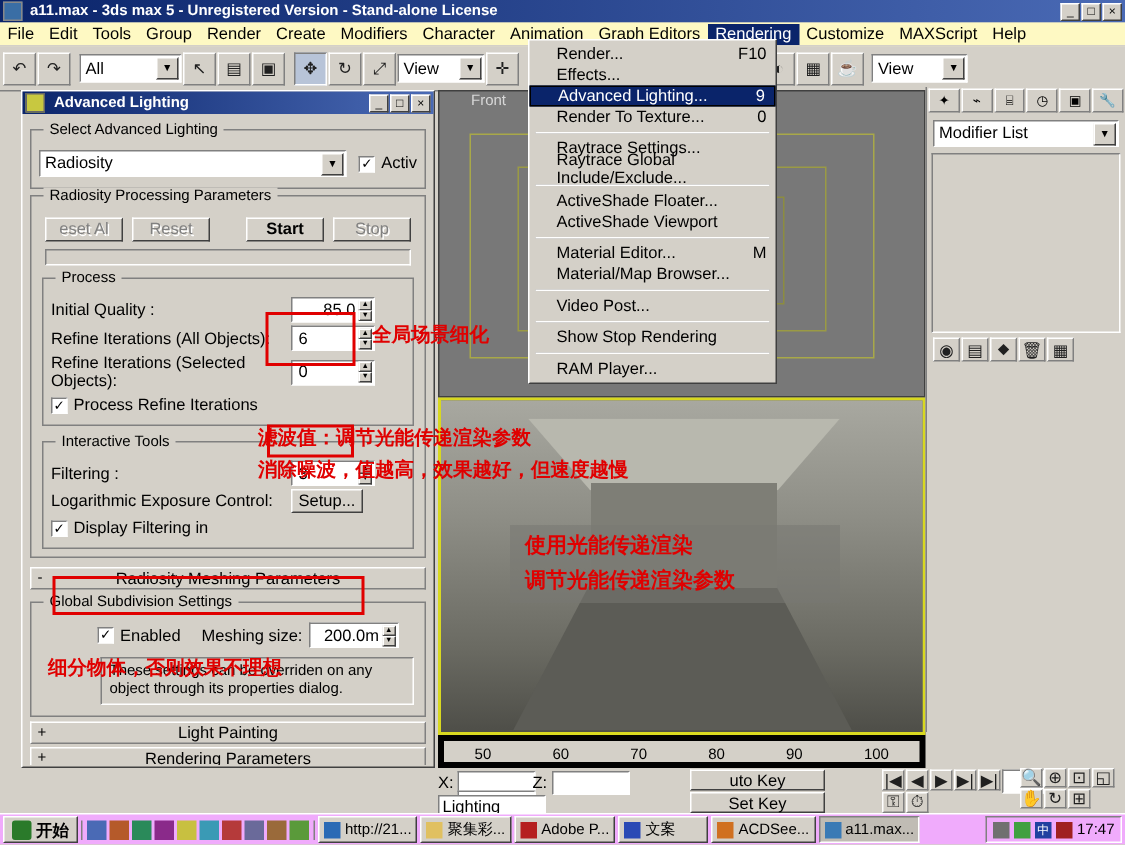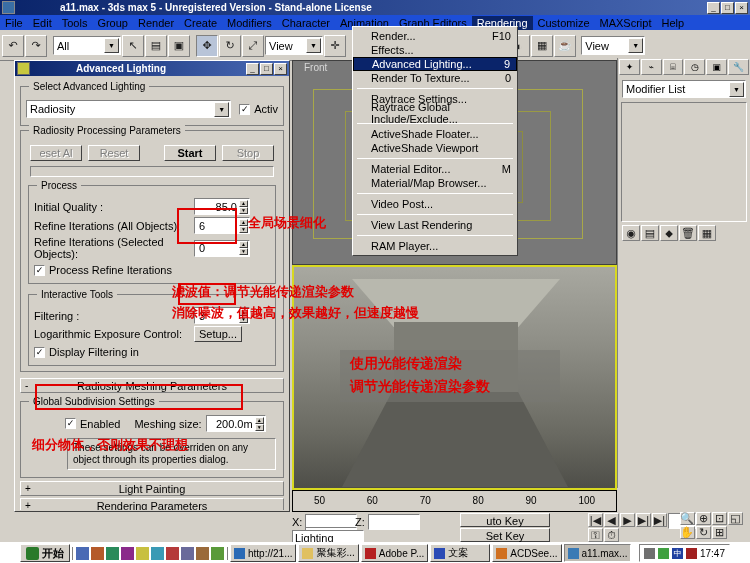--- a/index.html
+++ b/index.html
@@ -12,31 +12,30 @@
     color:#000;
     -webkit-font-smoothing:none;
   }
   #root { position:relative; width:750px; height:563px; background:#d4d0c8; }
 
   
   .titlebar {
     height:15px; background:linear-gradient(90deg,#0a246a,#4a6ab5);
     color:#fff; font-size:10px; display:flex; align-items:center;
     padding:0 2px;
-    gap:40px;
   }
   .titlebar .tb-title { flex:1; font-weight:bold; padding-left:3px; }
   .tb-btns { display:flex; gap:1px; }
   .tb-btn {
     width:13px; height:12px; background:#d4d0c8; border:1px solid #fff;
     border-right-color:#404040; border-bottom-color:#404040;
     font-size:8px; line-height:10px; text-align:center; color:#000;
   }
   .menubar {
-    height:16px; background:#1d4ed8; display:flex; align-items:center;
+    height:16px; background:#fef9c3; display:flex; align-items:center;
     font-size:11px; border-bottom:1px solid #d4d0c8;
   }
   .menubar .mi { padding:1px 5px; }
   .menubar .mi.active { background:#0a246a; color:#fff; }
 
   .toolbar {
     height:30px; background:#d4d0c8; display:flex; align-items:center;
     padding:1px 2px; gap:1px; border-bottom:1px solid #808080;
   }
   .tbtn {
@@ -58,21 +57,21 @@
     background:#d4d0c8; border:1px solid #fff;
     border-right-color:#404040; border-bottom-color:#404040;
     display:flex; align-items:center; justify-content:center; font-size:7px;
   }
 
   
   #viewport-area { position:absolute; left:292px; top:60px; width:325px; height:430px; background:#808080; }
   .vp {
     position:absolute; background:#6e6e6e; border:1px solid #404040;
   }
-  .vp-label { position:absolute; left:11px; top:1px; color:#d8d8d8; font-size:10px; }
+  .vp-label { position:absolute; left:21px; top:1px; color:#d8d8d8; font-size:10px; }
 
   
   #cmd-panel { position:absolute; left:617px; top:58px; width:133px; height:430px; background:#d4d0c8; border-left:1px solid #808080;}
   .cp-tabs { display:flex; height:18px; padding:1px; gap:1px; }
   .cp-tab { flex:1; background:#d4d0c8; border:1px solid #fff; border-right-color:#808080; border-bottom-color:#808080; font-size:9px; display:flex; align-items:center; justify-content:center; }
   .panel-box { margin:3px; border:1px solid #808080; border-right-color:#fff; border-bottom-color:#fff; background:#d4d0c8; }
 
   
   #adv-dialog {
     position:absolute; left:14px; top:60px; width:276px; height:452px;
@@ -129,29 +128,29 @@
   #render-menu {
     position:absolute; left:352px; top:26px; width:166px;
     background:#d4d0c8; border:1px solid #fff;
     border-right-color:#404040; border-bottom-color:#404040;
     padding:2px 0; z-index:40; font-size:11px;
   }
   #render-menu .mitem { height:14px; display:flex; align-items:center; padding:0 4px 0 18px; position:relative; }
   #render-menu .mitem .sc { position:absolute; right:6px; }
   #render-menu .mitem.sel { background:#0a246a; color:#fff; border:1px solid #000; }
   #render-menu .msep { height:1px; background:#808080; margin:3px 4px; border-bottom:1px solid #fff; }
-  .trackbar { position:absolute; left:292px; top:490px; width:325px; height:22px; background:#d4d0c8; border:1px solid #000000; }
+  .trackbar { position:absolute; left:292px; top:490px; width:325px; height:22px; background:#d4d0c8; border:4px solid #000000; }
   .statusbar { position:absolute; left:0; top:512px; width:750px; height:30px; }
   .field { background:#fff; border:1px solid #808080; border-right-color:#fff; border-bottom-color:#fff; height:16px; font-size:11px; padding:1px 2px; }
 
   
   #taskbar {
     position:absolute; left:0; top:542px; width:750px; height:21px;
-    background:#ffffff; border-top:1px solid #fff; display:flex; align-items:center; gap:2px;
-    padding:0 20px;
+    background:#f0abfc; border-top:1px solid #fff; display:flex; align-items:center; gap:2px;
+    padding:0 2px;
   }
   .start {
     height:18px; background:#d4d0c8; border:1px solid #fff;
     border-right-color:#404040; border-bottom-color:#404040;
     display:flex; align-items:center; gap:3px; padding:0 5px; font-size:11px; font-weight:bold;
   }
   .taskitem {
     height:18px; min-width:60px; max-width:78px; background:#d4d0c8;
     border:1px solid #fff; border-right-color:#404040; border-bottom-color:#404040;
     display:flex; align-items:center; gap:3px; padding:0 3px; font-size:10px;
@@ -461,21 +460,21 @@
     </div>
     <div class="mitem">
       <span>Material/Map Browser...</span>
     </div>
     <div class="msep"></div>
     <div class="mitem">
       <span>Video Post...</span>
     </div>
     <div class="msep"></div>
     <div class="mitem">
-      <span>View Last Rendering</span>
+      <span>Show Stop Rendering</span>
     </div>
     <div class="msep"></div>
     <div class="mitem">
       <span>RAM Player...</span>
     </div>
   </div>
 
   <div class="redbox" style="left:177px;top:208px;width:60px;height:36px;"></div>
   <div class="redtext" style="left:248px;top:214px;">全局场景细化</div>
 

